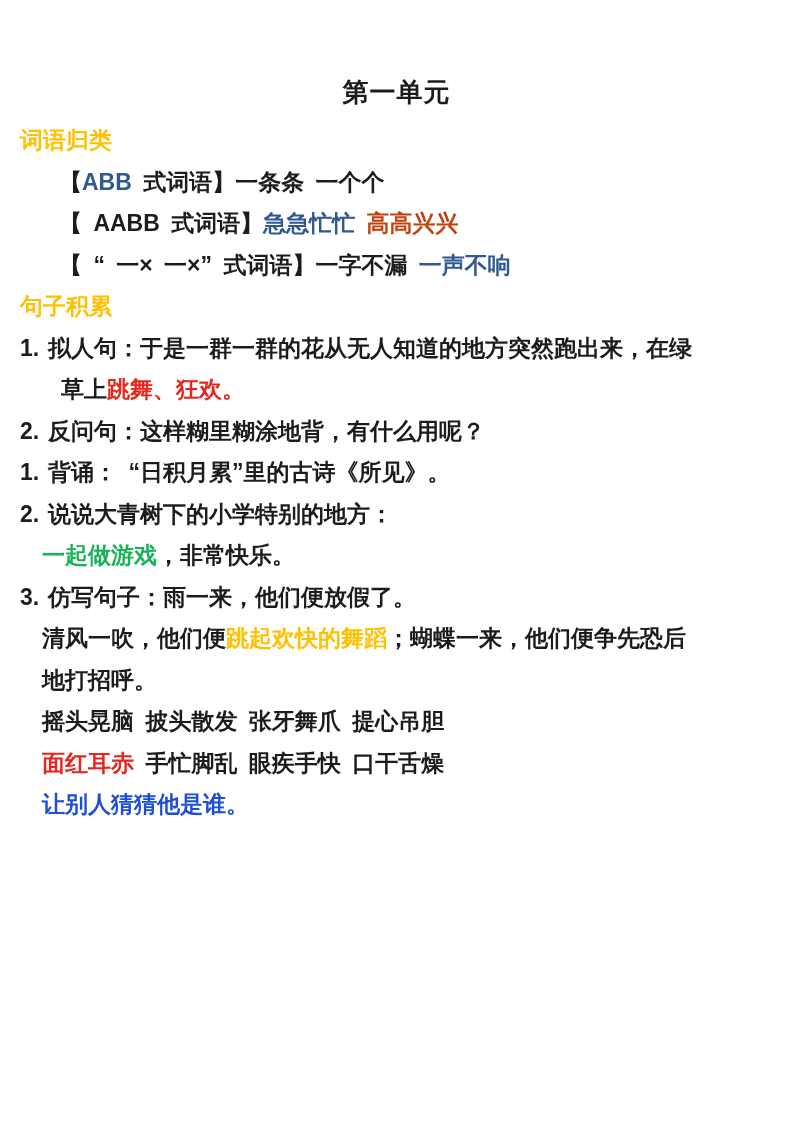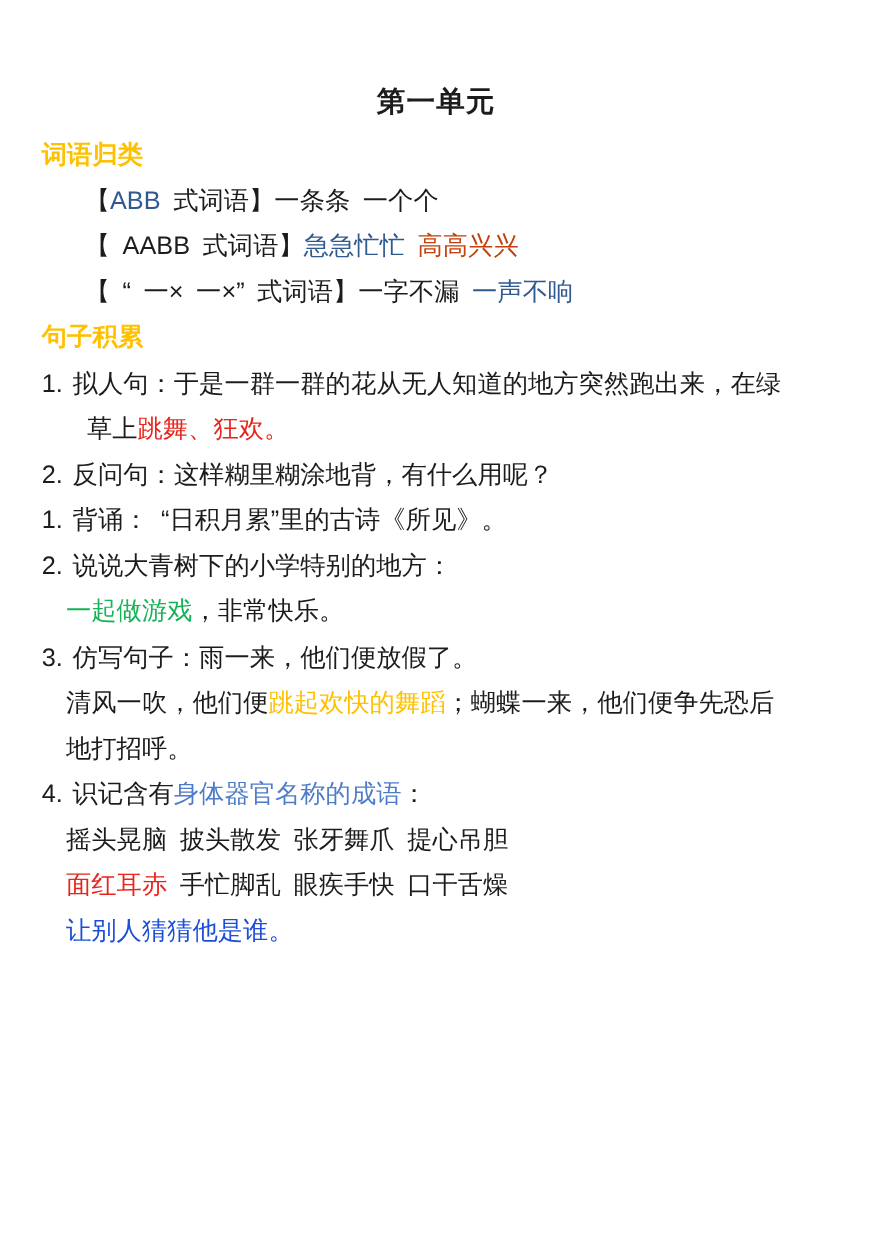--- a/index.html
+++ b/index.html
@@ -20,28 +20,28 @@
     padding-top: 76px;
     text-align: center;
     font-size: 26px;
     line-height: 32px;
     font-weight: 700;
     color: #1c1c1c;
     letter-spacing: 1px;
   }
   .content {
     margin-top: 12px;
-    padding-left: 38px;
+    padding-left: 20px;
     padding-right: 38px;
   }
   .line {
     font-size: 23px;
     line-height: 41.5px;
     height: 41.5px;
-    font-weight: 400;
+    font-weight: 700;
     color: #1c1c1c;
     white-space: pre;
     word-spacing: 5px;
   }
   .heading {
     font-weight: 700;
   }
   .num {
     display: inline-block;
     width: 28px;
@@ -60,18 +60,17 @@
       <div class="line heading"><span style="color: rgb(255, 192, 0);">句子积累</span></div>
       <div class="line"><span class="num">1.</span><span style="color: rgb(28, 28, 28);">拟人句：于是一群一群的花从无人知道的地方突然跑出来，在绿</span></div>
       <div class="line" style="padding-left: 41px;"><span style="color: rgb(28, 28, 28);">草上</span><span style="color: rgb(232, 37, 28);">跳舞、狂欢。</span></div>
       <div class="line"><span class="num">2.</span><span style="color: rgb(28, 28, 28);">反问句：这样糊里糊涂地背，有什么用呢？</span></div>
       <div class="line"><span class="num">1.</span><span style="color: rgb(28, 28, 28);">背诵： “日积月累”里的古诗《所见》。</span></div>
       <div class="line"><span class="num">2.</span><span style="color: rgb(28, 28, 28);">说说大青树下的小学特别的地方：</span></div>
       <div class="line" style="padding-left: 22px;"><span style="color: rgb(23, 179, 88);">一起做游戏</span><span style="color: rgb(28, 28, 28);">，非常快乐。</span></div>
       <div class="line"><span class="num">3.</span><span style="color: rgb(28, 28, 28);">仿写句子：雨一来，他们便放假了。</span></div>
       <div class="line" style="padding-left: 22px;"><span style="color: rgb(28, 28, 28);">清风一吹，他们便</span><span style="color: rgb(255, 192, 0);">跳起欢快的舞蹈</span><span style="color: rgb(28, 28, 28);">；蝴蝶一来，他们便争先恐后</span></div>
       <div class="line" style="padding-left: 22px;"><span style="color: rgb(28, 28, 28);">地打招呼。</span></div>
-      <div class="line"><span class="num">4.</span><span style="color: rgb(28, 28, 28);">识记含有</span><span style="color: rgb(78, 124, 201);">身体器官名称的成语</span><span style="color: rgb(28, 28, 28);">：</span></div>
       <div class="line" style="padding-left: 22px;"><span style="color: rgb(28, 28, 28);">摇头晃脑 披头散发 张牙舞爪 提心吊胆</span></div>
       <div class="line" style="padding-left: 22px;"><span style="color: rgb(232, 37, 28);">面红耳赤</span><span style="color: rgb(28, 28, 28);"> 手忙脚乱 眼疾手快 口干舌燥</span></div>
       <div class="line" style="padding-left: 22px;"><span style="color: #1d4ed8;">让别人猜猜他是谁。</span></div>
     </div>
 </div>
 
 </body></html>

